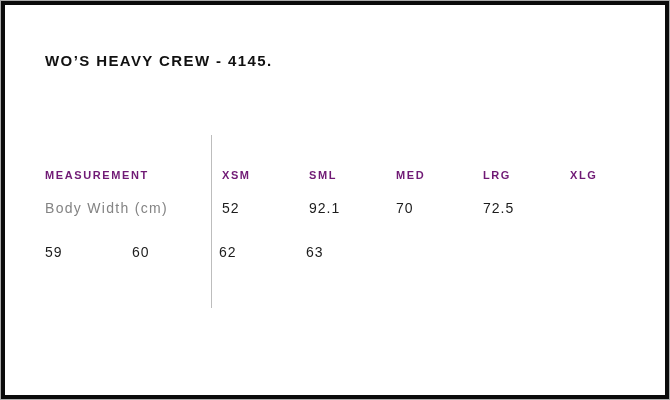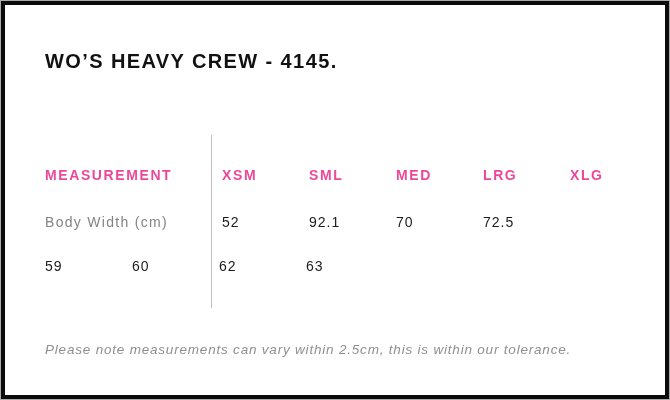--- a/index.html
+++ b/index.html
@@ -11,21 +11,21 @@
     
     box-shadow: inset 0 0 0 1px #ababab, inset 0 0 0 5px #0b0b0b;
     font-family: "Liberation Sans", sans-serif;
     overflow: hidden;
   }
   .title {
     position: absolute;
     left: 45px;
     top: 49px;
     margin: 0;
-    font-size: 20px;
+    font-size: 15px;
     line-height: 24px;
     font-weight: bold;
     letter-spacing: 1.4px;
     color: #111111;
     white-space: nowrap;
   }
   .divider-v {
     position: absolute;
     left: 211px;
     top: 135px;
@@ -33,29 +33,29 @@
     height: 173px;
     background: #bdbdbd;
   }
   .table {
     position: absolute;
     left: 45px;
     top: 160px;
     width: 612px;
   }
   .row { display: flex; align-items: center; height: 30px; }
-  .row.r1 { margin-top: 17px; }
+  .row.r1 { margin-top: 3px; }
   .row.r2 { margin-top: 14px; }
   .cell { width: 87px; white-space: nowrap; }
   .cell.label { width: 177px; text-align: left; }
   .head .cell {
     font-weight: bold;
-    font-size: 14px;
+    font-size: 11px;
     letter-spacing: 1.6px;
-    color: #ec4899;
+    color: #701a75;
   }
   .val {
     font-size: 14px;
     letter-spacing: 1px;
     color: #1c1c1c;
   }
   .rowlabel {
     font-size: 14px;
     letter-spacing: 1.3px;
     color: #848484;
@@ -102,15 +102,14 @@
 
     <div class="row r2">
       <div class="cell val">59</div>
       <div class="cell val">60</div>
       <div class="cell val">62</div>
       <div class="cell val">63</div>
     </div>
 
   </div>
 
-  <p class="note">Please note measurements can vary within 2.5cm, this is within our tolerance.</p>
 
 </div>
 
 </body></html>

